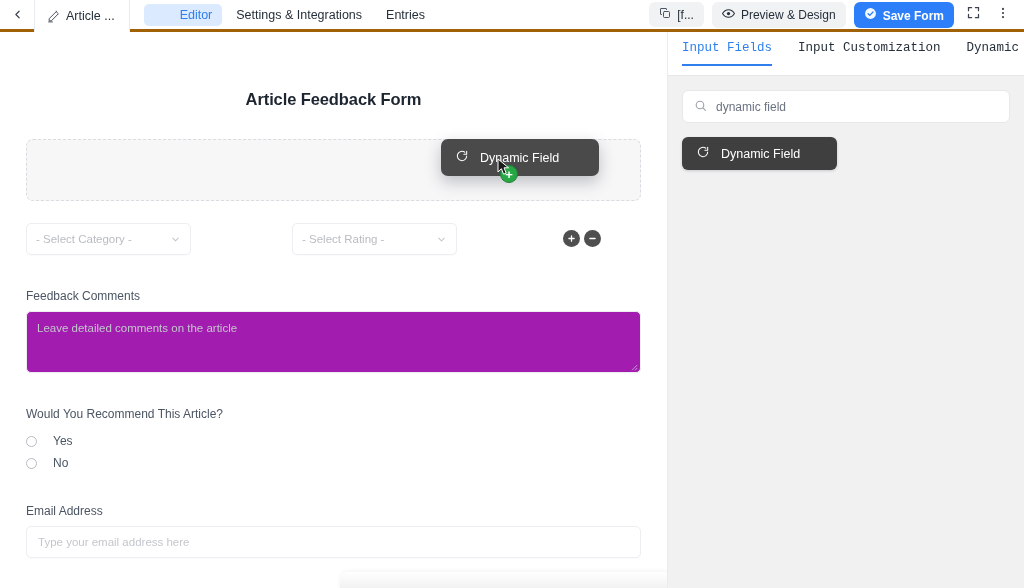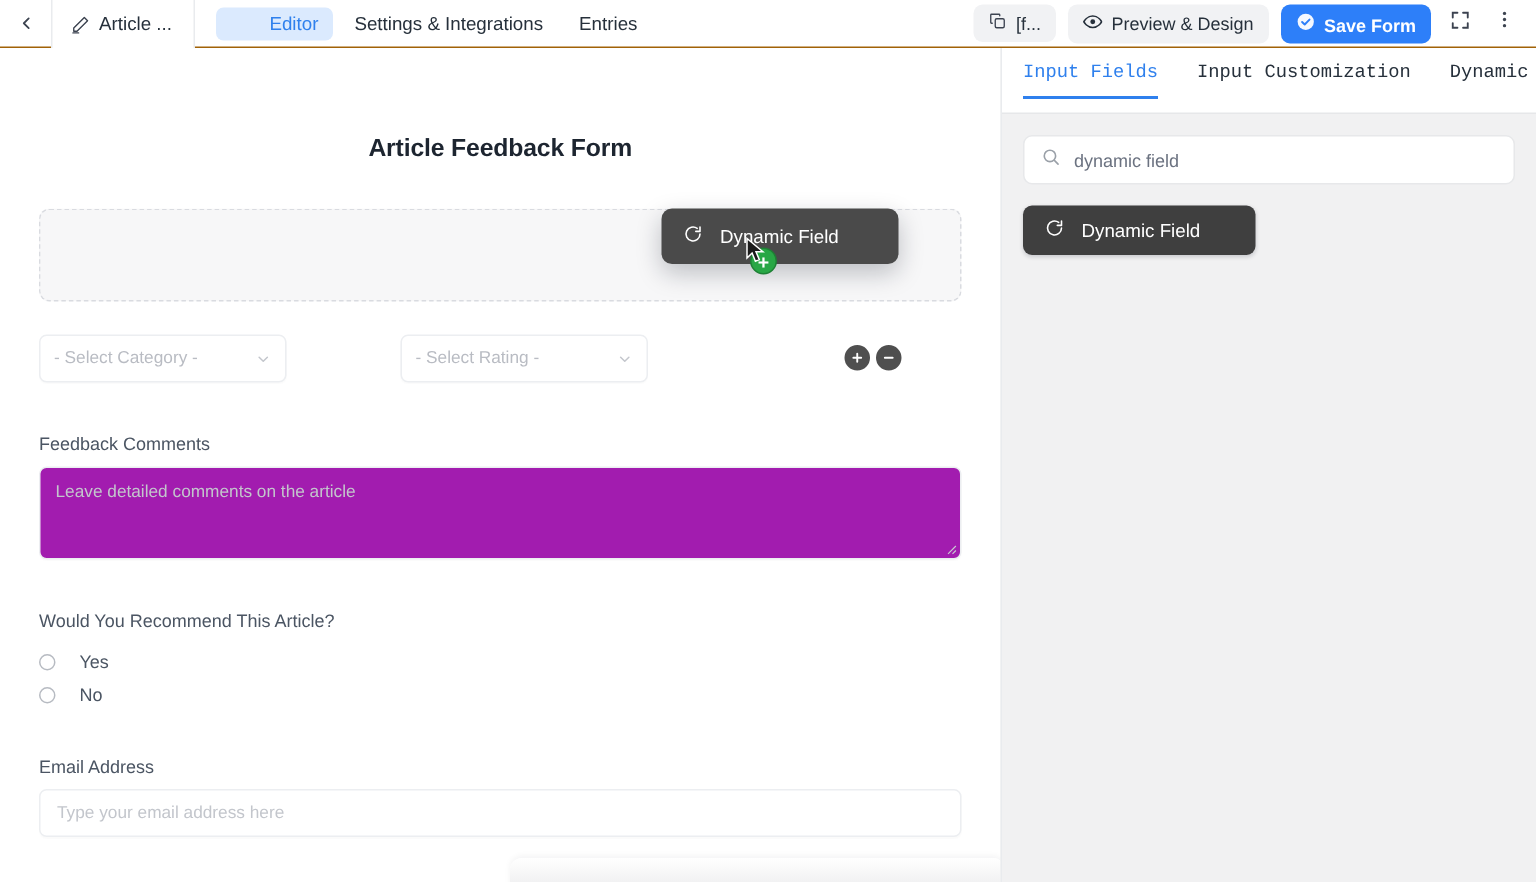--- a/index.html
+++ b/index.html
@@ -10,21 +10,21 @@
     background: #ffffff;
     overflow: hidden;
     position: relative;
     -webkit-font-smoothing: antialiased;
   }
 
   
   .topbar {
     position: absolute; left: 0; top: 0; width: 1024px; height: 32px;
     background: #ffffff;
-    border-bottom: 1px solid #a16207;
+    border-bottom: 3px solid #a16207;
     display: flex; align-items: stretch;
   }
   .back-btn {
     width: 34px; display: flex; align-items: center; justify-content: center;
     cursor: pointer;
   }
   .back-btn svg { display: block; }
   .form-name-tab {
     display: flex; align-items: center; gap: 6px;
     padding: 0 14px 0 12px;
@@ -76,21 +76,21 @@
   .dropzone {
     margin-top: 30px;
     height: 62px;
     background: #f7f7f8;
     border: 1px dashed #d9dbe0;
     border-radius: 7px;
   }
 
   .row-inline { display: flex; align-items: center; margin-top: 22px; position: relative; }
   .field-col { width: 165px; }
-  .field-col.second { margin-left: 76px; }
+  .field-col.second { margin-left: 101px; }
 
   .select-box {
     height: 32px; border: 1px solid #eceef1; border-radius: 5px;
     background: #ffffff;
     display: flex; align-items: center; padding: 0 9px;
     font-size: 11.5px; color: #b9bcc3;
     cursor: pointer;
     box-shadow: 0 1px 1px rgba(16,24,40,0.02);
   }
   .select-box .chev { margin-left: auto; display: flex; align-items: center; }

